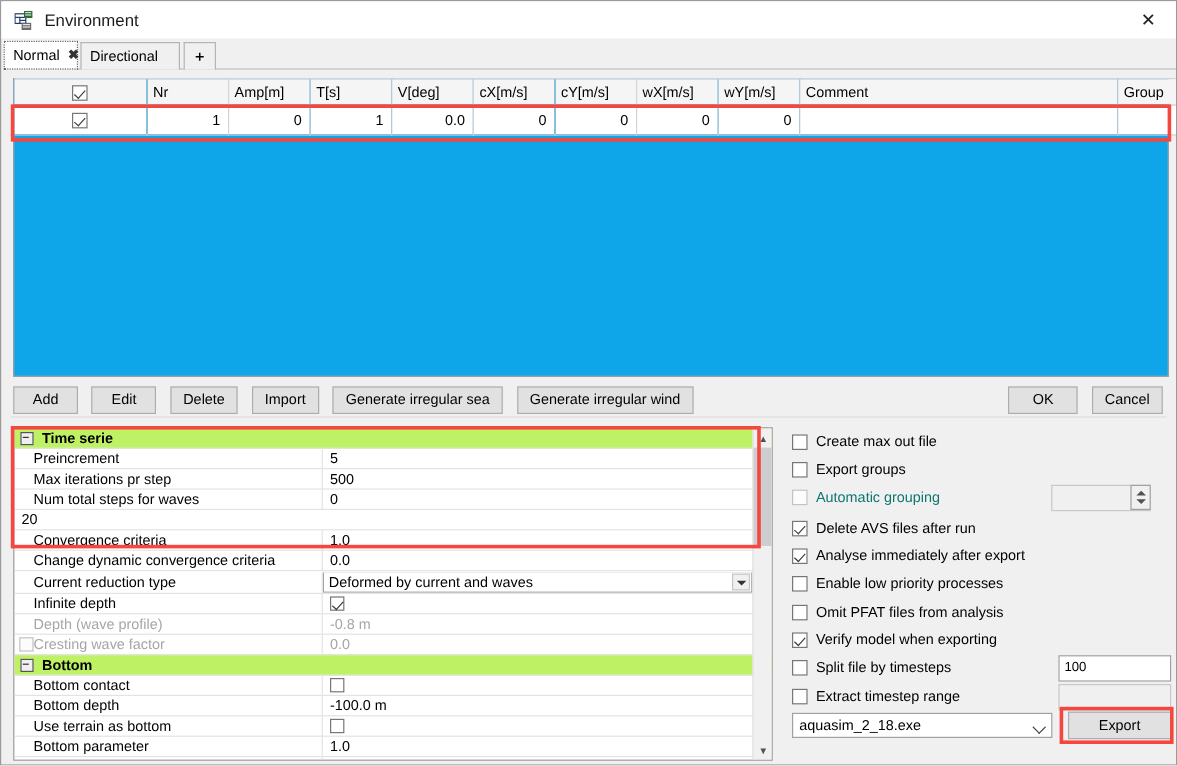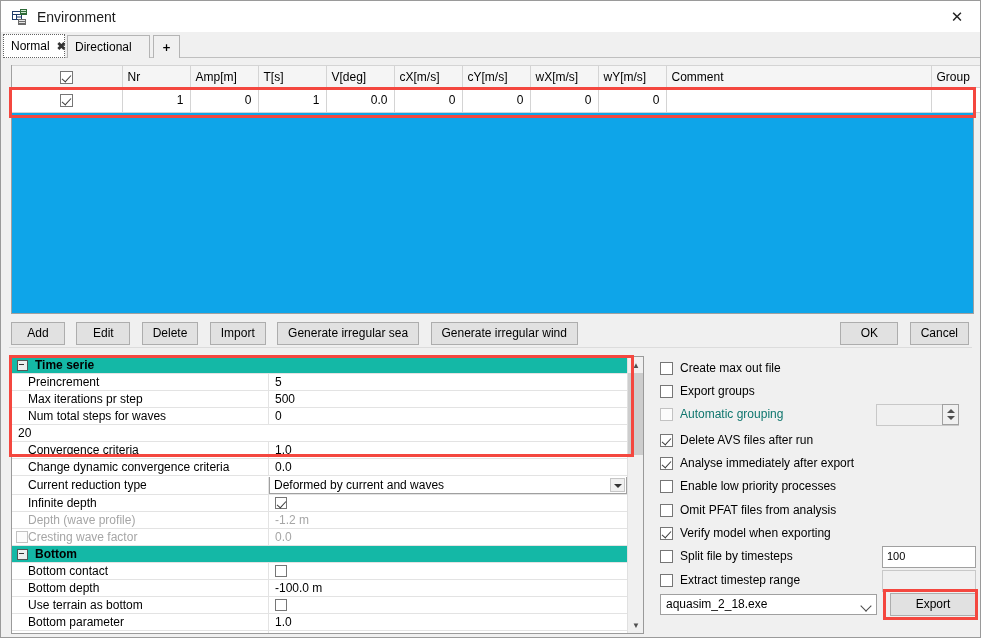--- a/index.html
+++ b/index.html
@@ -204,21 +204,21 @@
     position: relative;
   }
   .prow .pval {
     flex: 1;
     padding-left: 6px;
     height: 17px; line-height: 16px;
     white-space: nowrap; overflow: hidden;
     position: relative;
   }
   .prow.group {
-    background: #14b8a6;
+    background: #bef264;
     font-weight: bold;
   }
   .prow.group .pname {
     padding-left: 5px;
     border-right: none;
     width: auto; flex: 1;
     display: flex; align-items: center;
   }
   .expander {
     display: inline-block;
@@ -517,21 +517,21 @@
 
     <div class="prow">
       <div class="pname">Infinite depth</div>
       <div class="pval">
         <span class="cbx sm checked"></span>
       </div>
     </div>
 
     <div class="prow dis">
       <div class="pname">Depth (wave profile)</div>
-      <div class="pval">-1.2 m</div>
+      <div class="pval">-0.8 m</div>
     </div>
 
     <div class="prow dis">
       <div class="pname">
         <span class="cbx sm dim inlinecbx"></span>
         <span>Cresting wave factor</span>
       </div>
       <div class="pval">0.0</div>
     </div>
 

